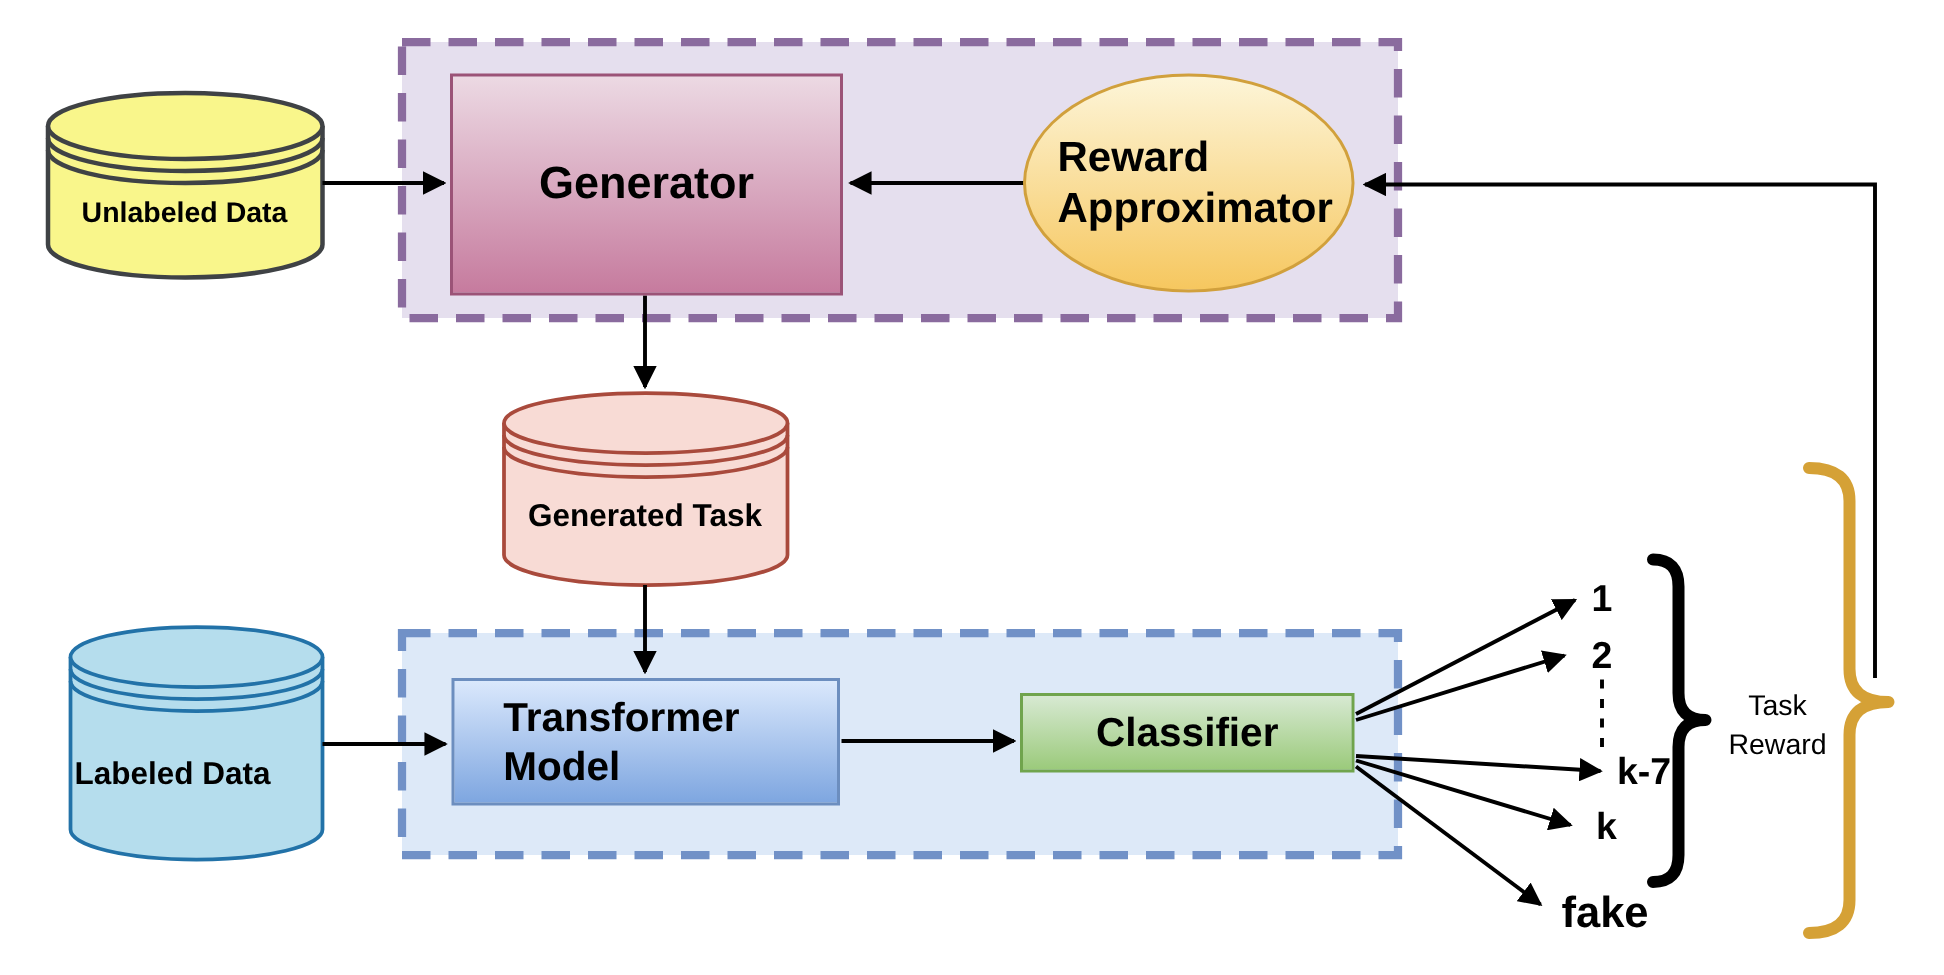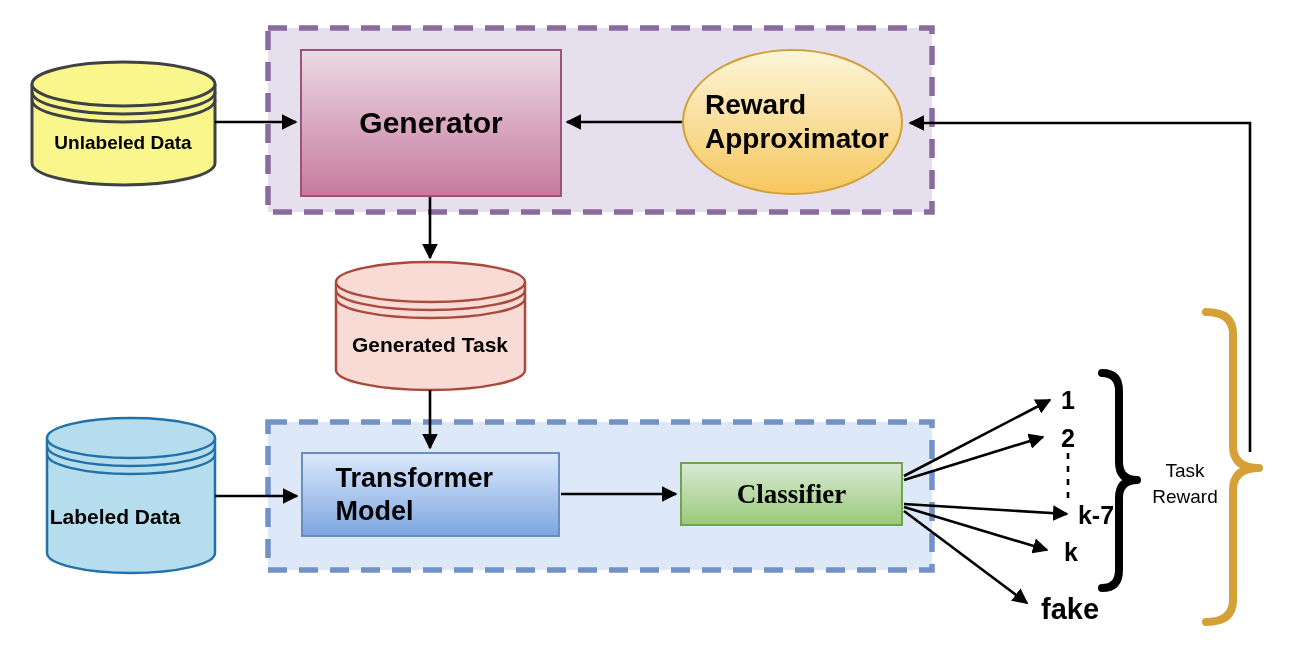--- a/index.html
+++ b/index.html
@@ -91,21 +91,21 @@
   </div>
 
   <div class="node ellipse-reward" style="left:682px;top:49px;width:221px;height:146px;">
     <div class="inner" style="font-size:28px;width:175px;">Reward Approximator</div>
   </div>
 
   <div class="node box-transformer" style="left:301px;top:452px;width:259px;height:85px;">
     <div class="inner" style="font-size:27px;width:190px;">Transformer Model</div>
   </div>
 
-  <div class="node box-classifier" style="left:680px;top:462px;width:223px;height:64px;font-family:Liberation Serif, serif;">
+  <div class="node box-classifier" style="left:680px;top:462px;width:223px;height:53px;">
     <div class="inner" style="font-size:27px;">Classifier</div>
   </div>
 
   <div class="lbl" style="left:123px;top:143px;font-size:19px;">Unlabeled Data</div>
   <div class="lbl" style="left:430px;top:345px;font-size:21px;">Generated Task</div>
   <div class="lbl" style="left:115px;top:517px;font-size:21px;">Labeled Data</div>
 
   <div class="lbl" style="left:1068px;top:400px;font-size:25px;">1</div>
   <div class="lbl" style="left:1068px;top:438px;font-size:25px;">2</div>
   <div class="lbl" style="left:1096px;top:515px;font-size:25px;">k-7</div>

